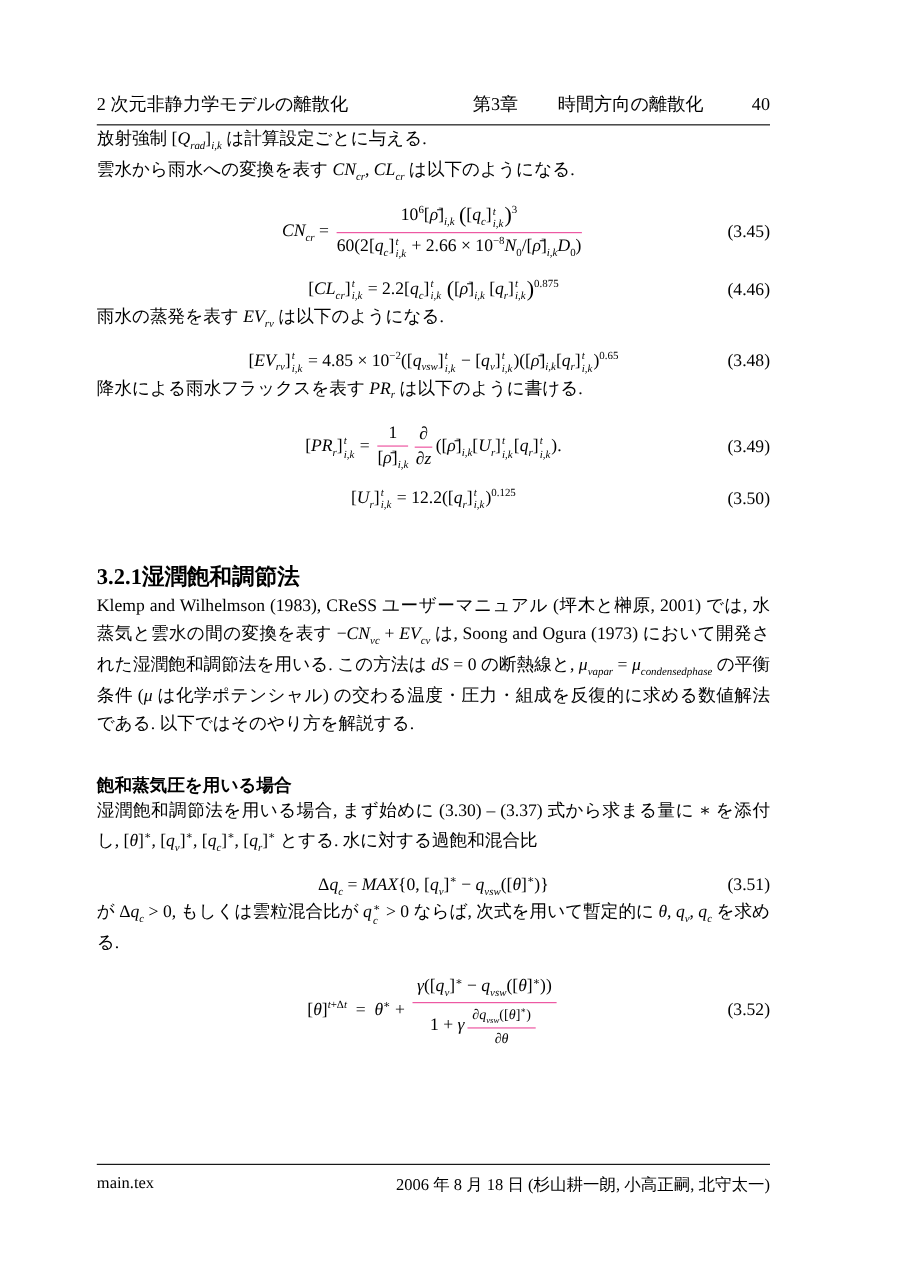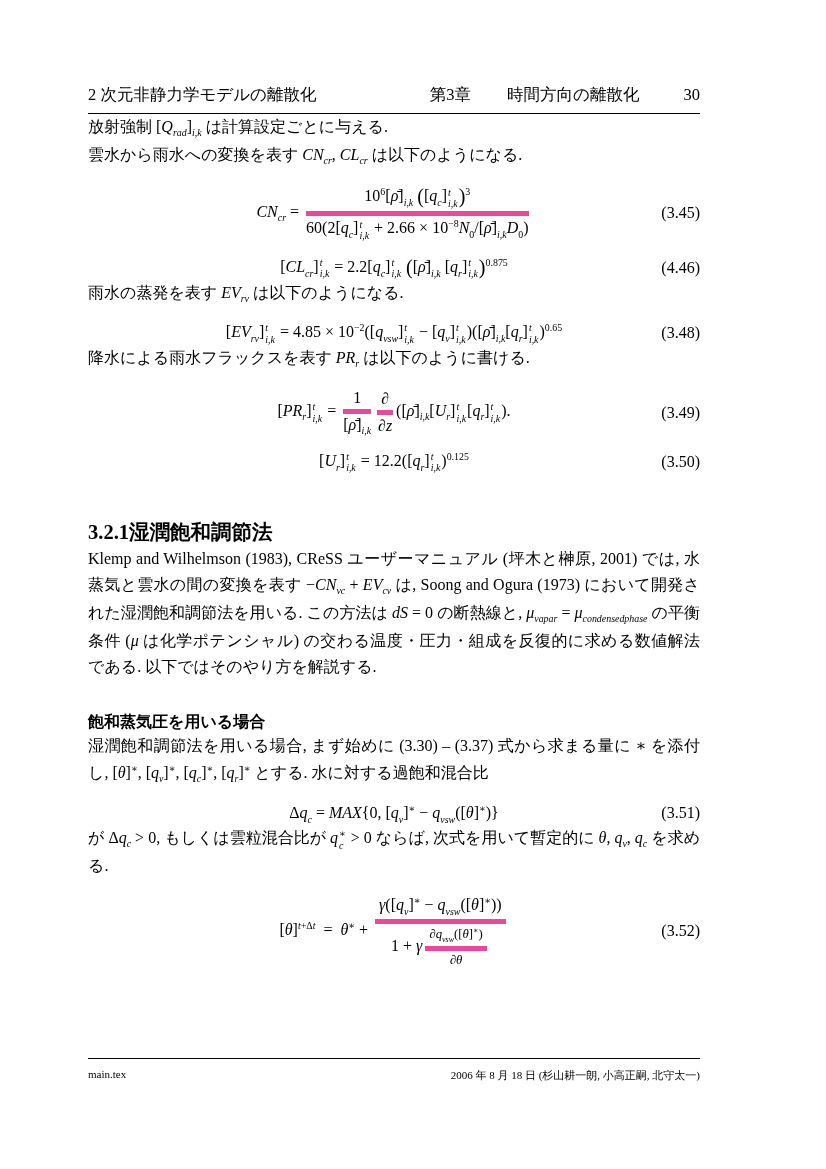--- a/index.html
+++ b/index.html
@@ -25,46 +25,46 @@
          margin-top:14px;min-height:24px;}
   .eqrow.tall{margin-top:16px;}
   .eqbody{text-align:center;}
   .eqnum{position:absolute;right:0;top:50%;transform:translateY(-50%);}
   
   .ss{display:inline-block;vertical-align:-0.55em;font-size:0.62em;line-height:1.15;
       text-align:left;margin:0 1px;}
   .ss span{display:block;}
   
   .fr{display:inline-block;vertical-align:middle;text-align:center;margin:0 3px;}
-  .fr .nu{display:block;border-bottom:5px solid #ec4899;padding:0 4px 2px;}
+  .fr .nu{display:block;border-bottom:1px solid #ec4899;padding:0 4px 2px;}
   .fr .de{display:block;padding-top:2px;}
   .fr.sm{font-size:0.8em;vertical-align:middle;}
   .bp{font-size:1.25em;vertical-align:-0.08em;}
   
   .sect{margin:44px 0 0 0;font-size:20.5px;font-weight:bold;
         font-family:"Liberation Serif","DejaVu Serif",serif;}
   .sect .num{}
   .sect .ttl{font-family:"Liberation Sans","DejaVu Sans",sans-serif;}
   .subhead{margin:32px 0 0 0;font-size:16px;font-weight:bold;
            font-family:Liberation Sans, sans-serif;}
   
   .pagefoot{position:absolute;left:0;right:0;top:1058px;border-top:1.5px solid #000;
-            padding-top:9px;display:flex;justify-content:space-between;font-size:11px;}
+            padding-top:9px;display:flex;justify-content:space-between;font-size:15px;}
 </style>
 </head>
 <body>
 
 <div class="sheet">
   <div class="col">
 
     <header class="runhead">
       <span class="rh-left">2 次元非静力学モデルの離散化</span>
       <span class="rh-ch">第3章</span>
       <span class="rh-title">時間方向の離散化</span>
-      <span class="rh-page">30</span>
+      <span class="rh-page">40</span>
     </header>
 
 
     <p class="body mt-md">放射強制 [<i>Q</i><sub><i>rad</i></sub>]<sub><i>i,k</i></sub> は計算設定ごとに与える.</p>
 
     <p class="body mt-md">雲水から雨水への変換を表す <i>CN</i><sub><i>cr</i></sub>, <i>CL</i><sub><i>cr</i></sub> は以下のようになる.</p>
 
     <div class="eqrow tall">
       <span class="eqbody"><i>CN</i><sub><i>cr</i></sub> = <span class="fr"><span class="nu">10<sup>6</sup>[<i>ρ̄</i>]<sub><i>i,k</i></sub> <span class="bp">(</span>[<i>q</i><sub><i>c</i></sub>]<span class="ss"><span><i>t</i></span><span><i>i,k</i></span></span><span class="bp">)</span><sup>3</sup></span><span class="de">60(2[<i>q</i><sub><i>c</i></sub>]<span class="ss"><span><i>t</i></span><span><i>i,k</i></span></span> + 2.66 × 10<sup>−8</sup><i>N</i><sub>0</sub>/[<i>ρ̄</i>]<sub><i>i,k</i></sub><i>D</i><sub>0</sub>)</span></span></span>
       <span class="eqnum">(3.45)</span>

